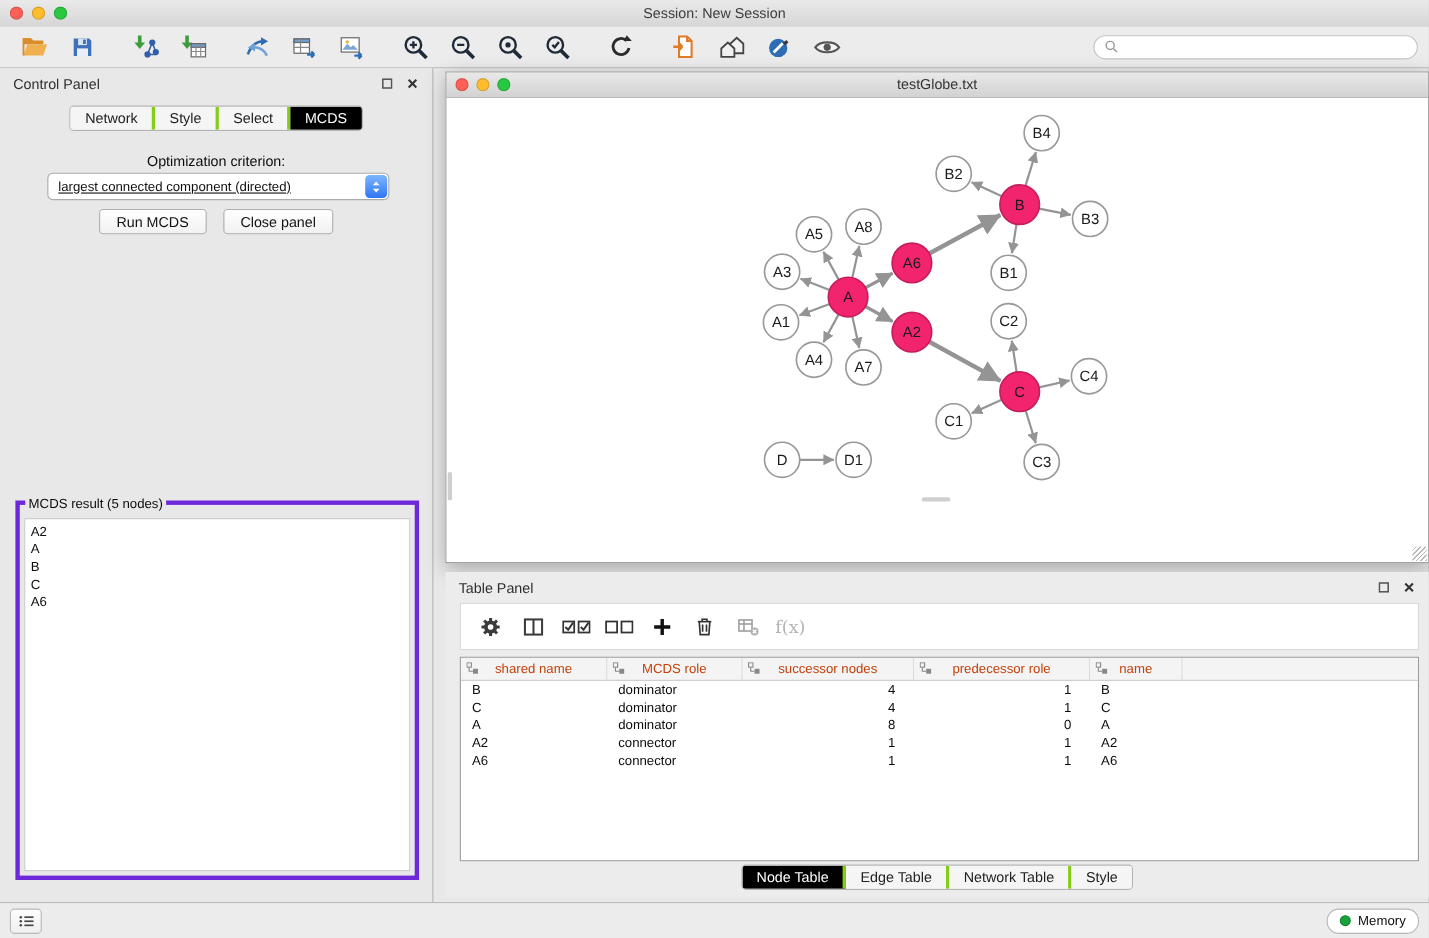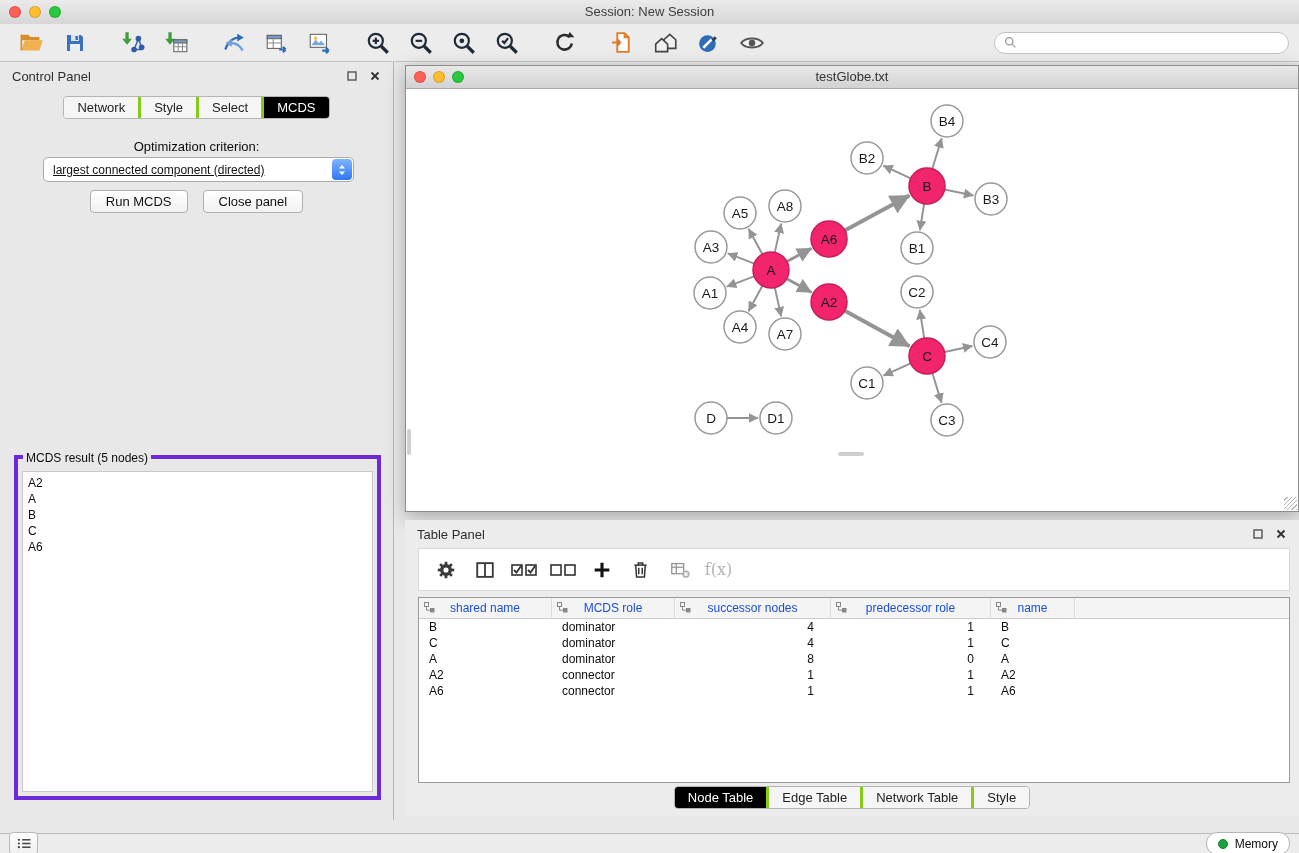--- a/index.html
+++ b/index.html
@@ -52,30 +52,30 @@
   .grip-v{position:absolute;left:1px;top:340px;width:4px;height:26px;background:#cfcfcf;border-radius:2px;}
   .grip-h{position:absolute;left:838px;top:452px;width:26px;height:4px;background:#cfcfcf;border-radius:2px;}
 
   
   .table-panel{position:absolute;left:405px;top:520px;width:894px;height:296px;background:#ececec;box-sizing:border-box;}
   .tp-toolbar{position:absolute;left:13px;right:9px;top:28px;height:43px;background:#fff;border:1px solid #d8d8d8;display:flex;align-items:center;padding:0 8px;box-sizing:border-box;gap:2px;}
   .tpicon{width:37px;height:31px;display:flex;align-items:center;justify-content:center;}
   .fx{font-family:"DejaVu Serif",serif;font-size:16px;color:#b3b3b3;}
   .tp-table{position:absolute;left:13px;right:9px;top:77px;bottom:33px;background:#fff;border:1px solid #9c9c9c;overflow:hidden;}
   .tbl-header{display:grid;grid-template-columns:133px 123px 156px 160px 84px 1fr;height:20px;background:#f4f4f4;border-bottom:1px solid #cdcdcd;}
-  .hcell{position:relative;display:flex;align-items:center;justify-content:center;gap:5px;font-size:12px;color:#1d4ed8;border-right:1px solid #dcdcdc;}
+  .hcell{position:relative;display:flex;align-items:center;justify-content:center;gap:5px;font-size:12px;color:#c2410c;border-right:1px solid #dcdcdc;}
   .hcell:last-child{border-right:none;}
   .hicon{position:absolute;left:5px;top:4px;}
   .tbl-row{display:grid;grid-template-columns:133px 123px 156px 160px 84px 1fr;height:16px;}
   .cell{font-size:12px;line-height:16px;padding:0 10px;white-space:nowrap;color:#0c0c0c;}
   .cell.right{text-align:right;padding-right:17px;}
   .tp-tabs{position:absolute;left:0;right:0;bottom:7px;display:flex;justify-content:center;}
 
   
-  .statusbar{position:absolute;left:0;right:0;bottom:0;height:20px;background:#ececec;border-top:1px solid #bcbcbc;display:flex;align-items:center;padding:0 9px;box-sizing:border-box;}
+  .statusbar{position:absolute;left:0;right:0;bottom:0;height:33px;background:#ececec;border-top:1px solid #bcbcbc;display:flex;align-items:center;padding:0 9px;box-sizing:border-box;}
   .list-btn{width:27px;height:21px;border:1px solid #b9b9b9;border-radius:4px;background:linear-gradient(#fdfdfd,#efefef);display:flex;align-items:center;justify-content:center;}
   .memory-btn{margin-left:auto;display:flex;align-items:center;gap:7px;height:21px;background:#fff;border:1px solid #b5b5b5;border-radius:11px;padding:0 11px;font-size:12px;color:#0c0c0c;}
   .mem-dot{width:10px;height:10px;border-radius:50%;background:#17a33a;border:1px solid #12832e;box-sizing:border-box;}
 </style>
 </head>
 <body>
 
 <div class="app">
 
   <div class="titlebar">

